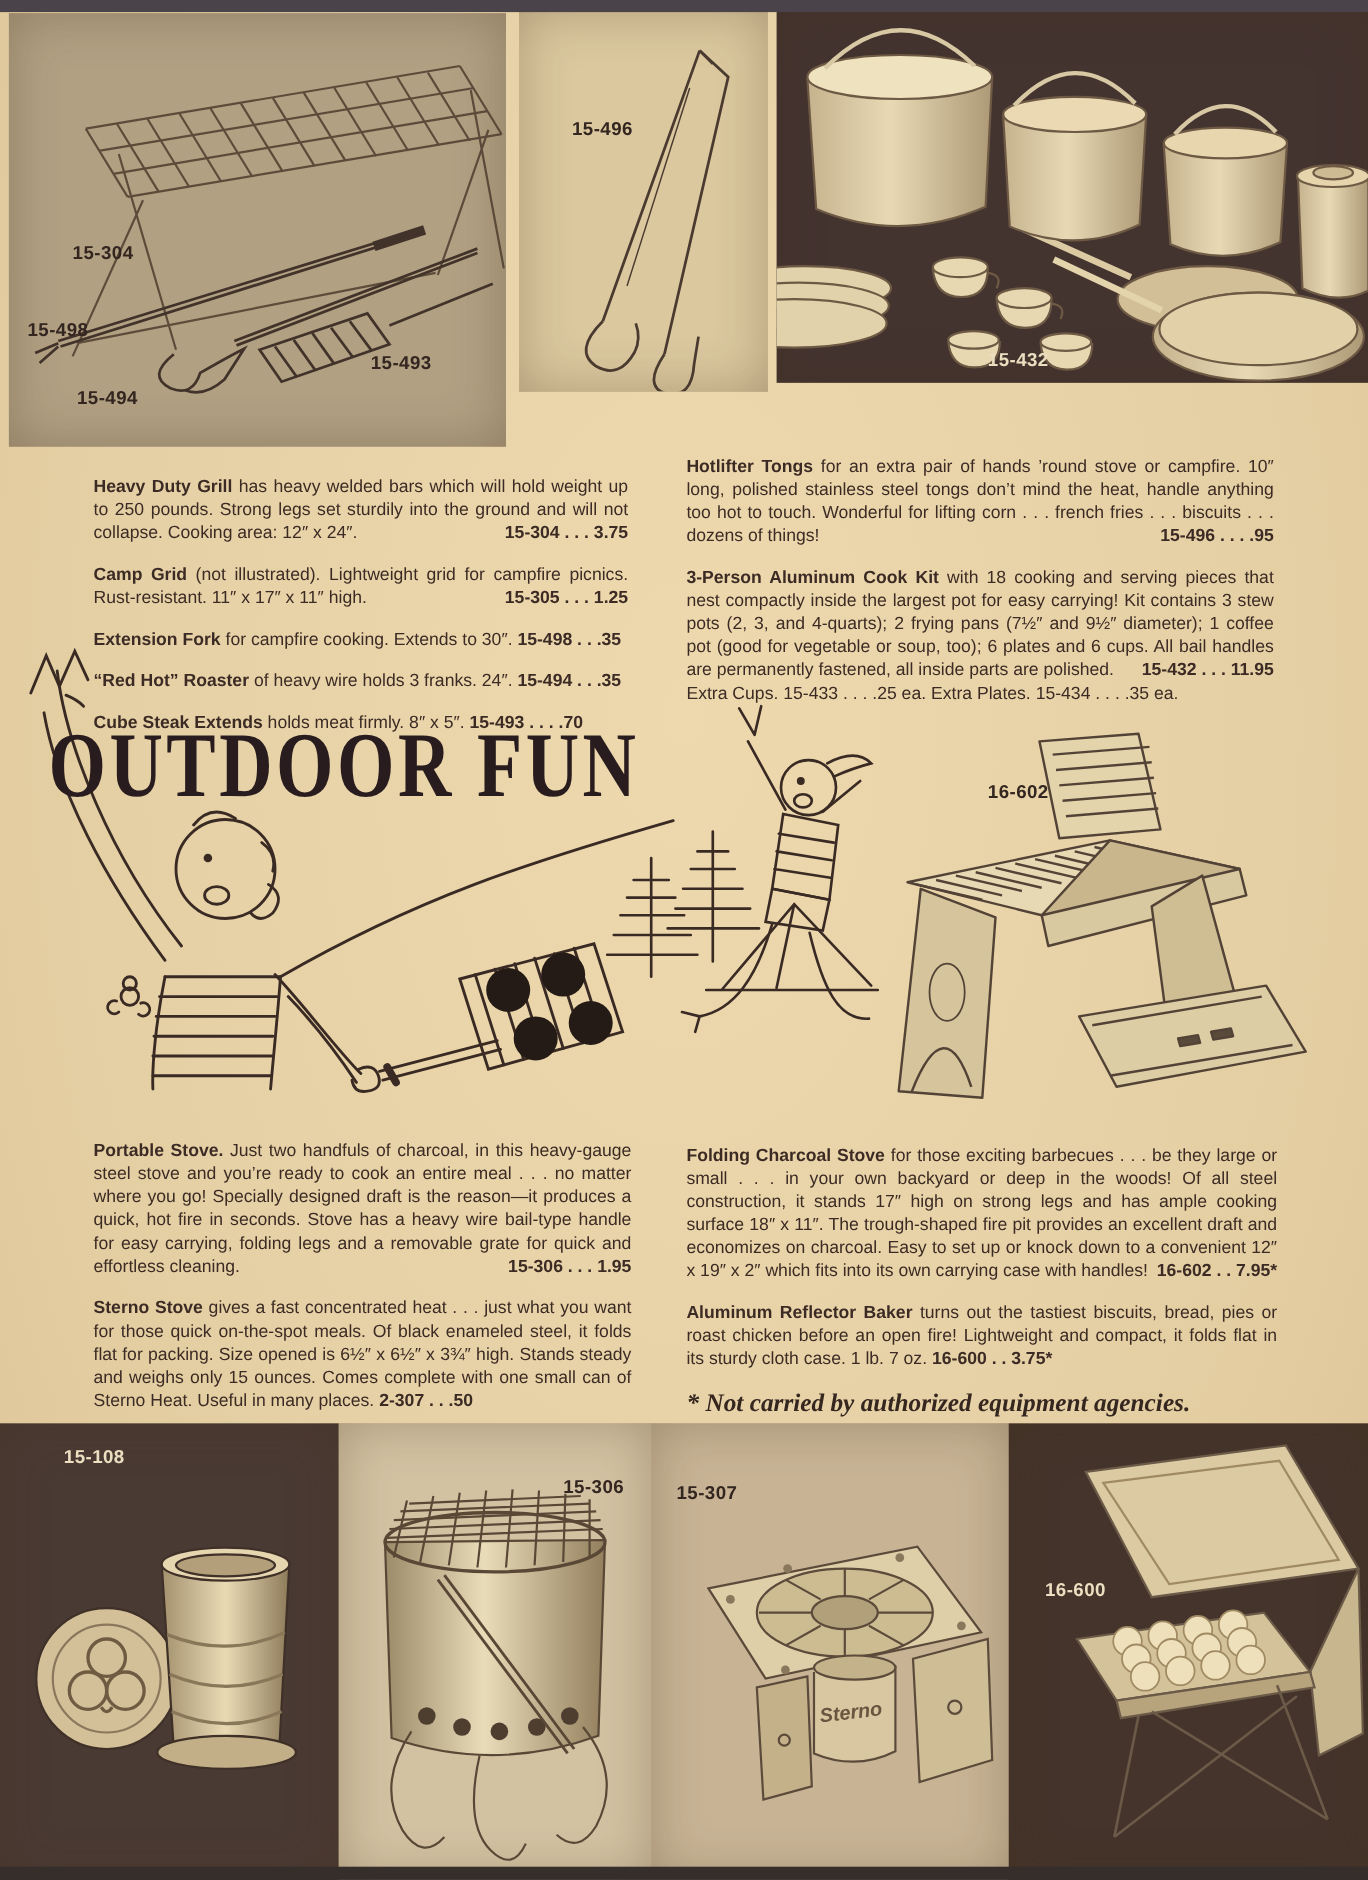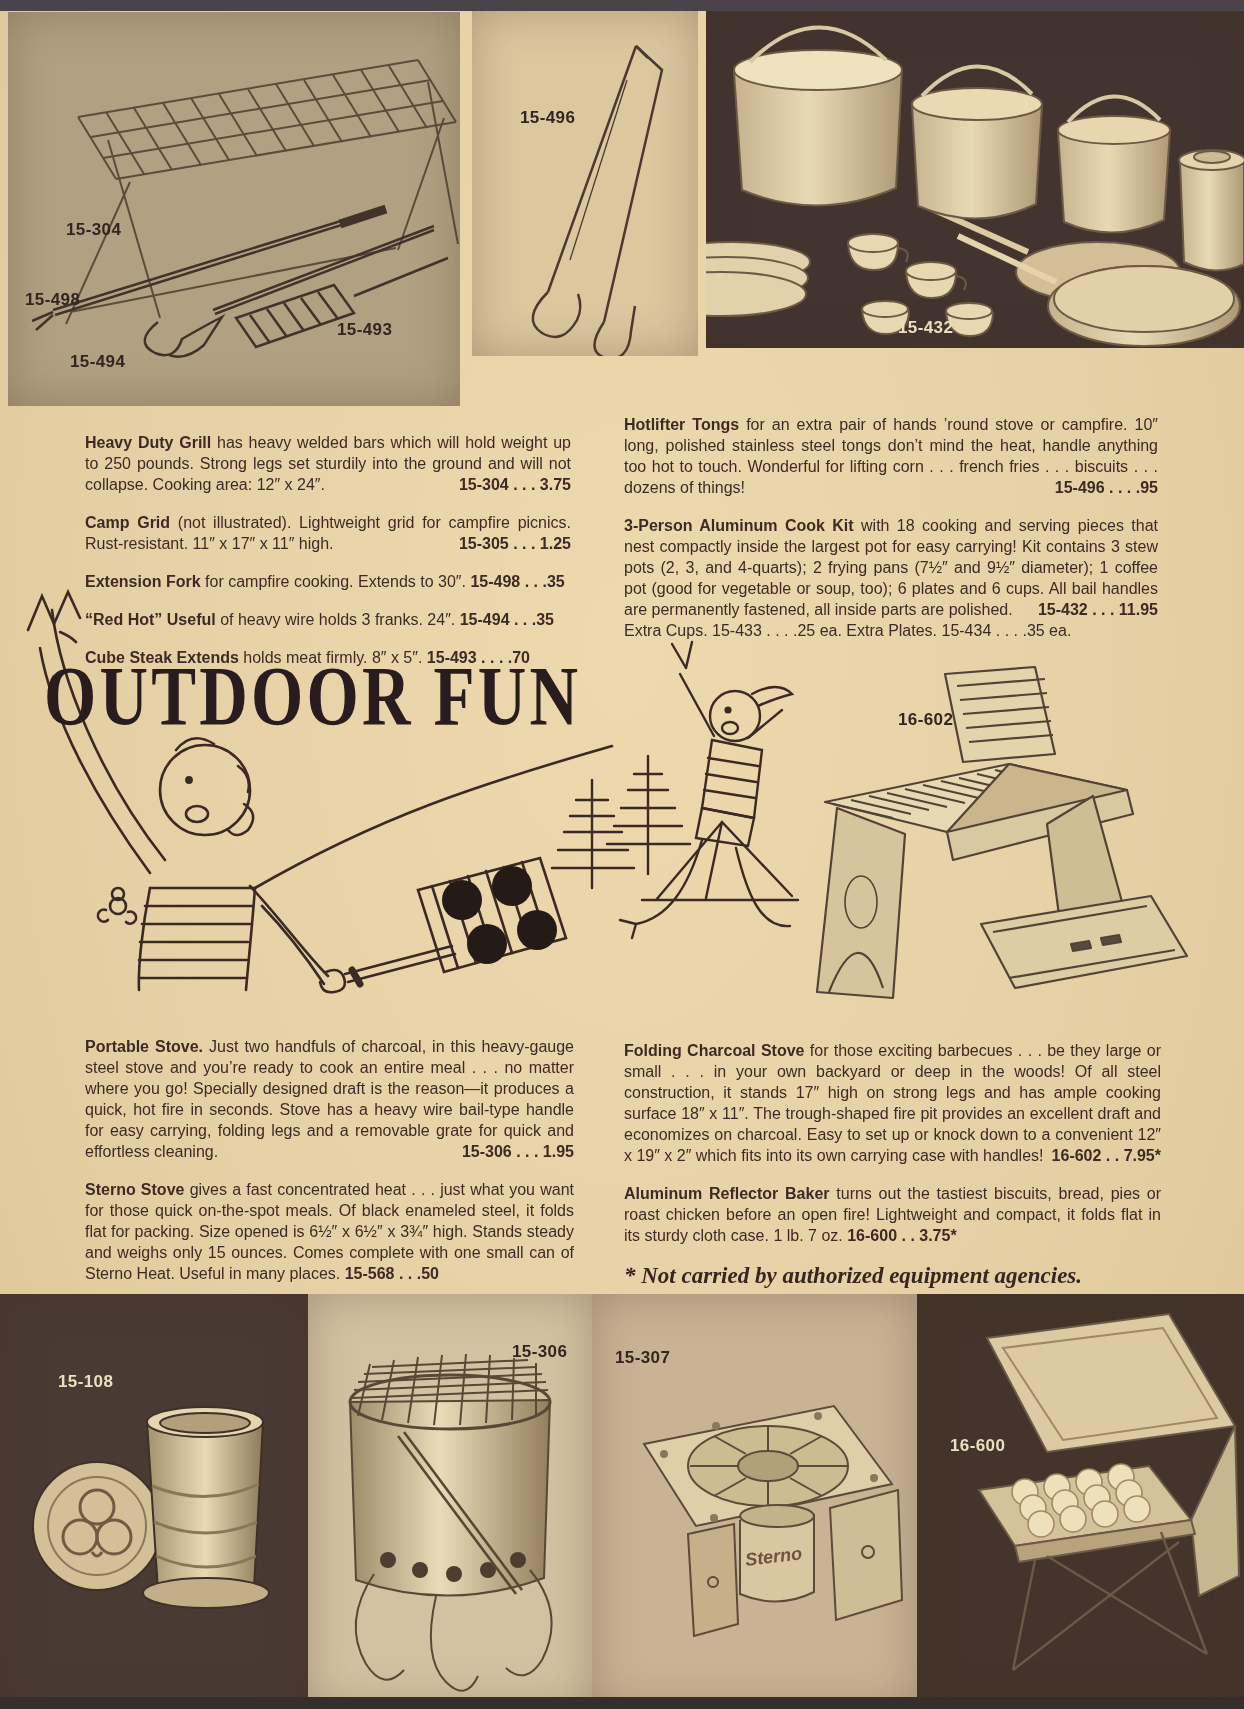--- a/index.html
+++ b/index.html
@@ -153,21 +153,21 @@
       <span class="lead">Camp Grid</span>
       <span class="body">(not illustrated). Lightweight grid for campfire picnics. Rust-resistant. 11″ x 17″ x 11″ high.</span>
       <span class="price">15-305 . . . 1.25</span>
     </p>
     <p class="entry">
       <span class="lead">Extension Fork</span>
       <span class="body">for campfire cooking. Extends to 30″.</span>
       <span class="price">15-498 . . .35</span>
     </p>
     <p class="entry">
-      <span class="lead">“Red Hot” Useful</span>
+      <span class="lead">“Red Hot” Roaster</span>
       <span class="body">of heavy wire holds 3 franks. 24″.</span>
       <span class="price">15-494 . . .35</span>
     </p>
     <p class="entry">
       <span class="lead">Cube Steak Extends</span>
       <span class="body">holds meat firmly. 8″ x 5″.</span>
       <span class="price">15-493 . . .  .70</span>
     </p>
   </div>
 
@@ -255,21 +255,21 @@
 
   <div class="col col-lb">
     <p class="entry flush">
       <span class="lead">Portable Stove.</span>
       <span class="body">Just two handfuls of charcoal, in this heavy-gauge steel stove and you’re ready to cook an entire meal . . . no matter where you go! Specially designed draft is the reason—it produces a quick, hot fire in seconds. Stove has a heavy wire bail-type handle for easy carrying, folding legs and a removable grate for quick and effortless cleaning.</span>
       <span class="price">15-306 . . . 1.95</span>
     </p>
     <p class="entry">
       <span class="lead">Sterno Stove</span>
       <span class="body">gives a fast concentrated heat . . . just what you want for those quick on-the-spot meals. Of black enameled steel, it folds flat for packing. Size opened is 6½″ x 6½″ x 3¾″ high. Stands steady and weighs only 15 ounces. Comes complete with one small can of Sterno Heat. Useful in many places.</span>
-      <span class="price">15-568 . . .50</span>
+      <span class="price">2-307 . . .50</span>
     </p>
   </div>
 
   <div class="col col-rb">
     <p class="entry flush">
       <span class="lead">Folding Charcoal Stove</span>
       <span class="body">for those exciting barbecues . . . be they large or small . . . in your own backyard or deep in the woods! Of all steel construction, it stands 17″ high on strong legs and has ample cooking surface 18″ x 11″. The trough-shaped fire pit provides an excellent draft and economizes on charcoal. Easy to set up or knock down to a convenient 12″ x 19″ x 2″ which fits into its own carrying case with handles!</span>
       <span class="price">16-602 . . 7.95*</span>
     </p>
     <p class="entry">
@@ -382,19 +382,19 @@
             <circle cx="156" cy="225" r="13"></circle>
             <circle cx="188" cy="220" r="13"></circle>
             <circle cx="220" cy="215" r="13"></circle>
         </g>
         <path d="M98,252 L274,226 L278,240 L102,268 Z" fill="#b7a47c"></path>
         <path d="M118,266 L96,376 M244,238 L290,360 M96,376 L262,248 M290,360 L130,262" stroke-width="2.4"></path>
       </g>
     </svg>
   </div>
 
-  <span class="plabel light" style="left:58px;top:1372px;">15-108</span>
+  <span class="plabel light" style="left:58px;top:1315px;">15-108</span>
   <span class="plabel" style="left:512px;top:1342px;">15-306</span>
   <span class="plabel" style="left:615px;top:1348px;">15-307</span>
   <span class="plabel light" style="left:950;top:1436px;left:950px;">16-600</span>
 
   <div class="edge-bottom"></div>
 </div>
 
 </body></html>

